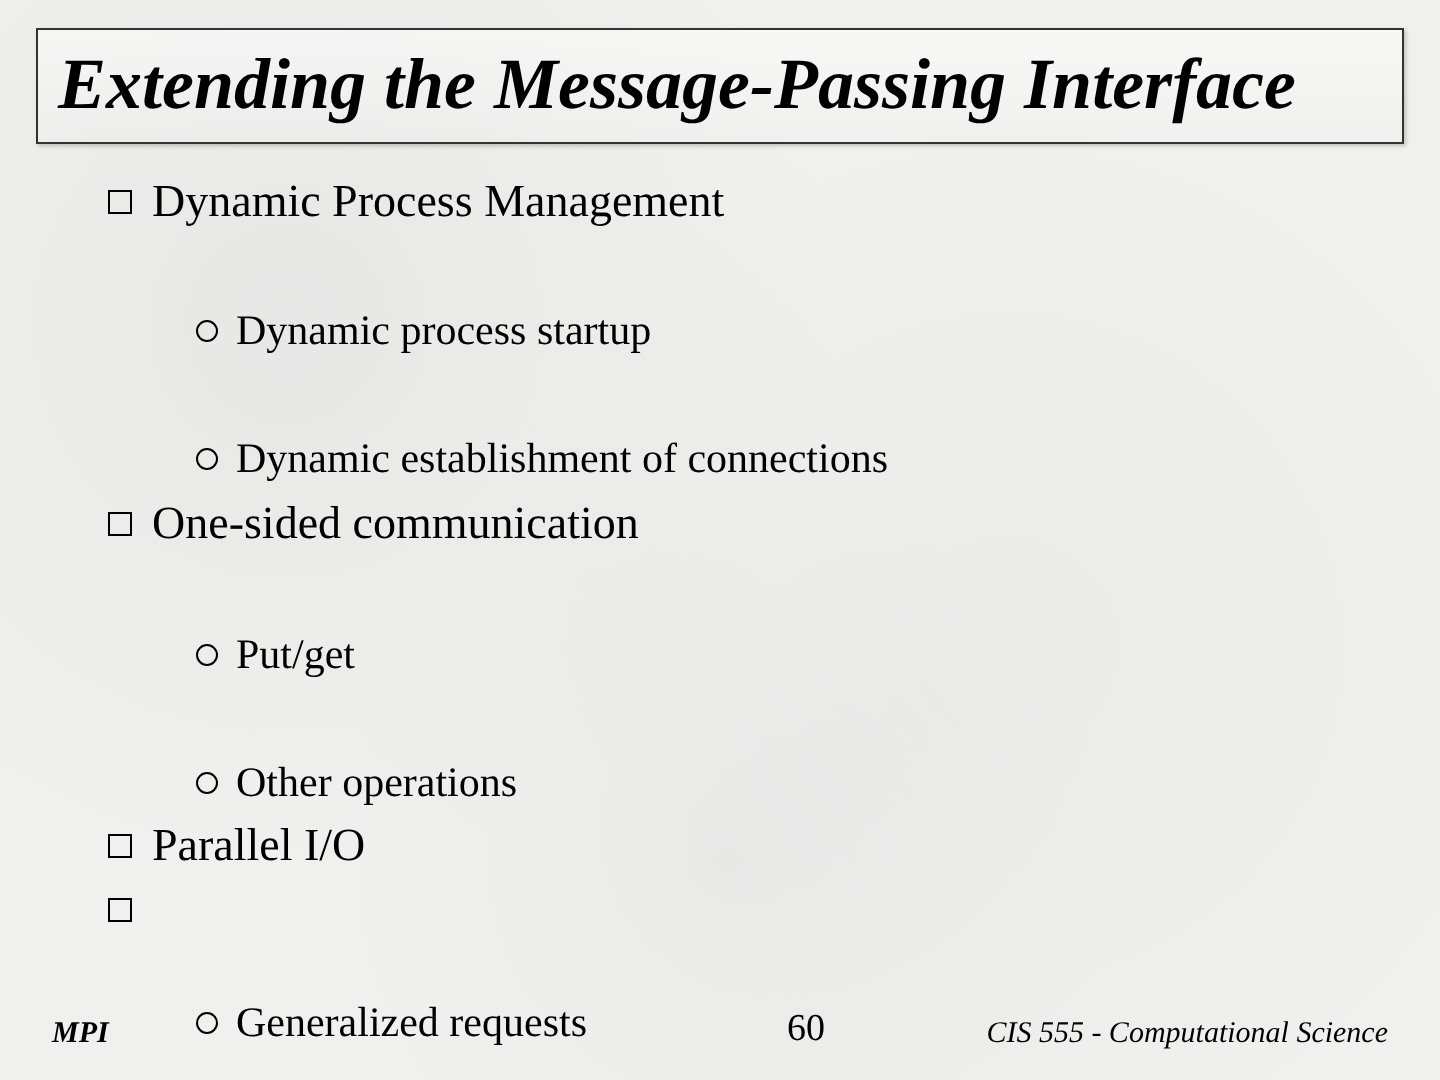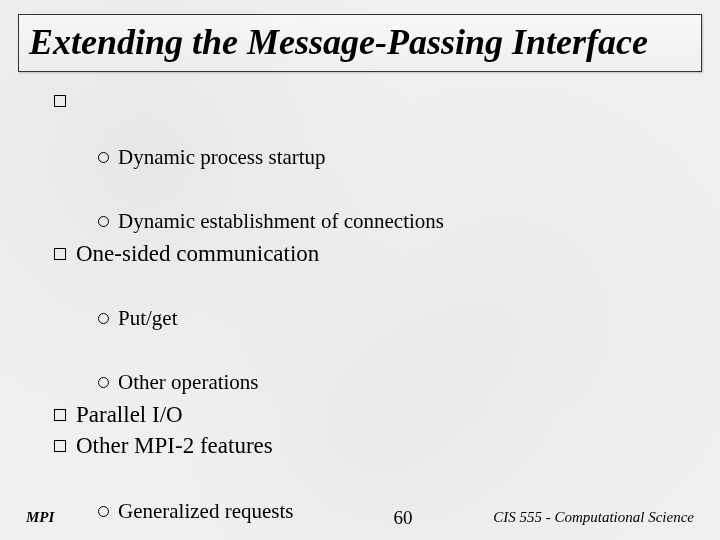--- a/index.html
+++ b/index.html
@@ -69,21 +69,21 @@
     margin-right: 9px;
     background: transparent;
   }
   .footer {
     position: absolute;
     bottom: 14px;
     left: 0;
     width: 720px;
     display: flex;
     justify-content: space-between;
-    align-items: center;
+    align-items: flex-end;
     padding: 0 26px;
     font-family: "Times New Roman", Times, serif;
   }
   .footer-left {
     font-style: italic;
     font-weight: bold;
     font-size: 15px;
   }
   .footer-center {
     font-size: 19px;
@@ -102,20 +102,21 @@
 <body>
 
 <div class="title-box">
   <h1>Extending the Message-Passing Interface</h1>
 </div>
 
 <div class="content">
 
   <div class="item-l1">
     <span class="bullet-square"></span>
+    <span>Dynamic Process Management</span>
   </div>
   <div class="sublist">
     <div class="item-l2">
       <span class="bullet-circle"></span>
       <span>Dynamic process startup</span>
     </div>
     <div class="item-l2">
       <span class="bullet-circle"></span>
       <span>Dynamic establishment of connections</span>
     </div>
@@ -136,21 +137,20 @@
     </div>
   </div>
 
   <div class="item-l1">
     <span class="bullet-square"></span>
     <span>Parallel I/O</span>
   </div>
 
   <div class="item-l1">
     <span class="bullet-square"></span>
-    <span>Other MPI-2 features</span>
   </div>
   <div class="sublist">
     <div class="item-l2">
       <span class="bullet-circle"></span>
       <span>Generalized requests</span>
     </div>
   </div>
 
 </div>
 

